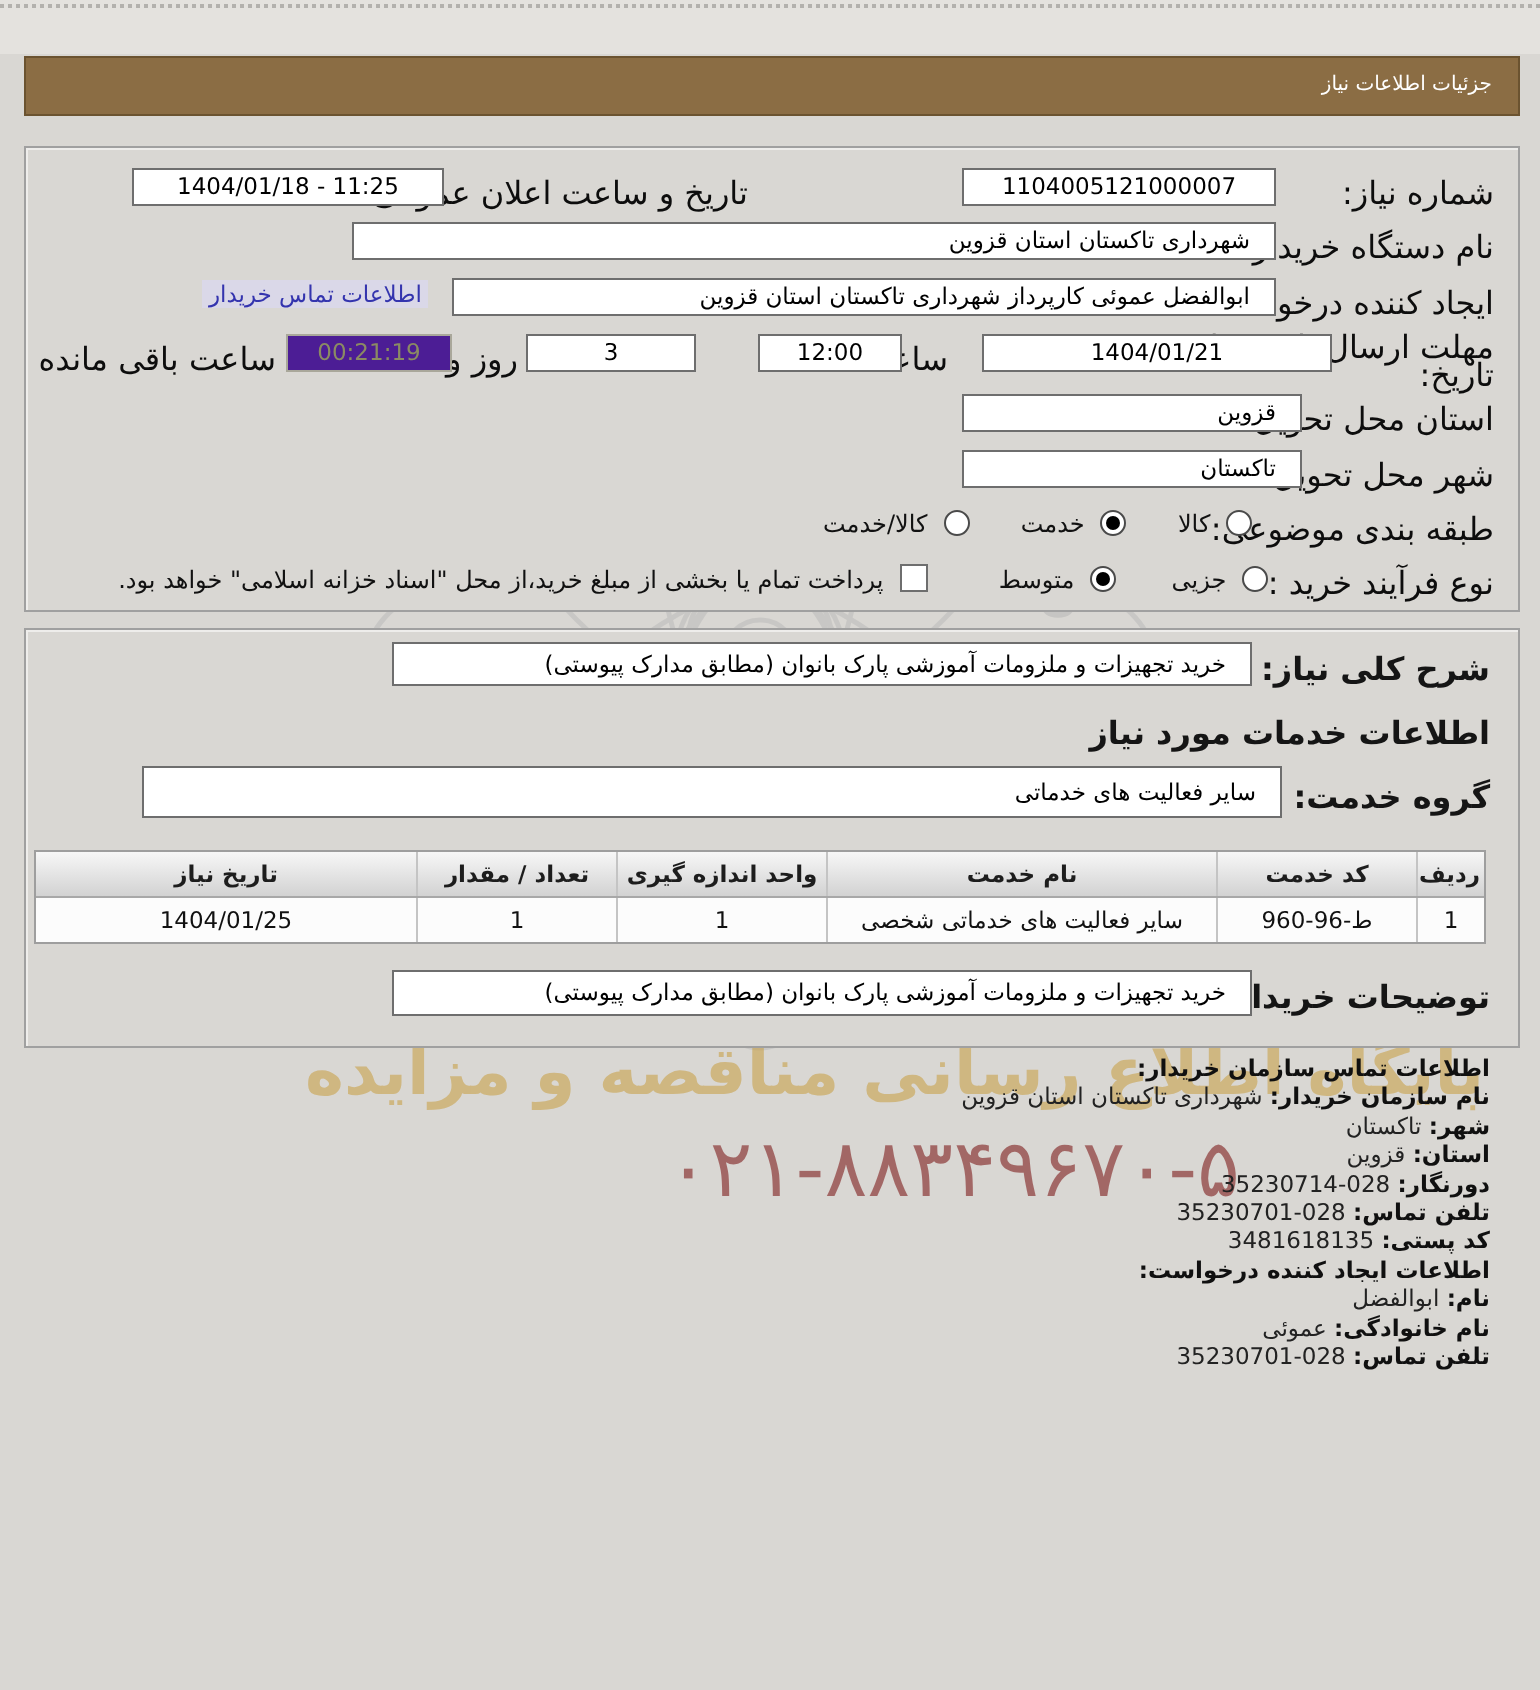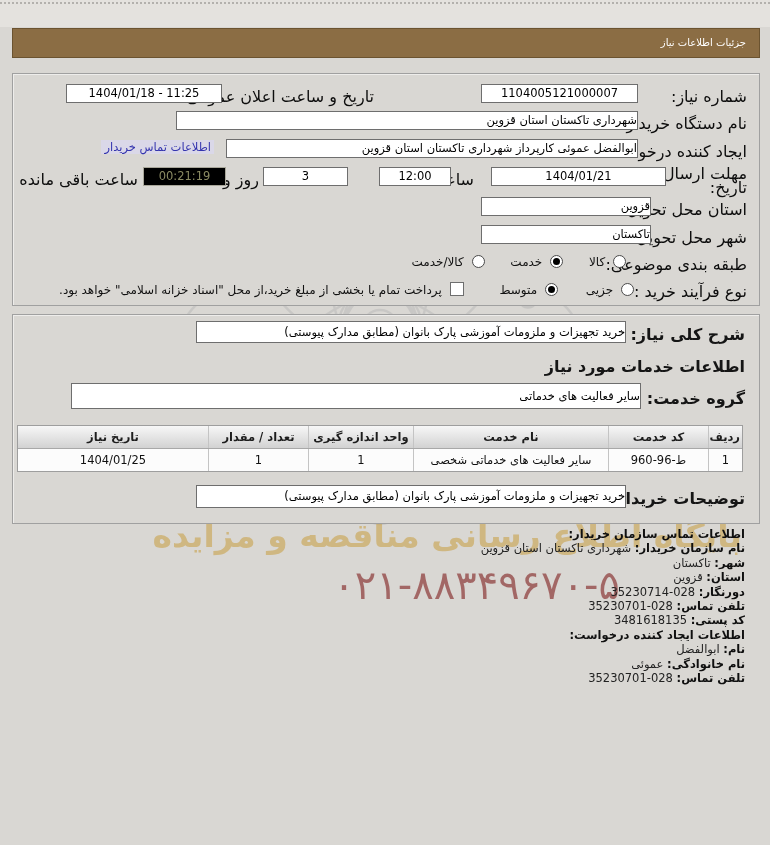--- a/index.html
+++ b/index.html
@@ -23,26 +23,26 @@
     border:1px solid #a0a0a0;background:#d9d7d3;
     box-shadow:inset 1px 1px 0 rgba(255,255,255,.55);
   }
   #box1{top:73px;height:233px;}
   #box2{top:314px;height:210px;}
   .lbl{position:absolute;white-space:nowrap;color:#0d0d0d;font-size:16px;}
   .lbl-b{font-weight:bold;color:#151515;}
   .inp{
     position:absolute;background:#fff;border:1px solid #6e6e6e;box-sizing:border-box;
     height:19px;line-height:17px;font-size:11.5px;color:#000;
-    padding:0 0;white-space:nowrap;overflow:hidden;
+    padding:0 12px;white-space:nowrap;overflow:hidden;
   }
   .inp-c{text-align:center;}
   .inp-r{text-align:right;}
   .countdown{
-    background:#000000;border:1px solid #a9a79a;color:#8b8b63;text-align:center;
+    background:#4c1d95;border:1px solid #a9a79a;color:#8b8b63;text-align:center;
   }
   .link{
     position:absolute;color:#3434ae;background:#dad8e8;padding:0 3px;
     font-size:11.5px;white-space:nowrap;cursor:pointer;
   }
   
   .radio{
     display:inline-block;width:11px;height:11px;border-radius:50%;
     border:1px solid #4a4a4a;background:#fff;vertical-align:-2px;position:relative;
   }

